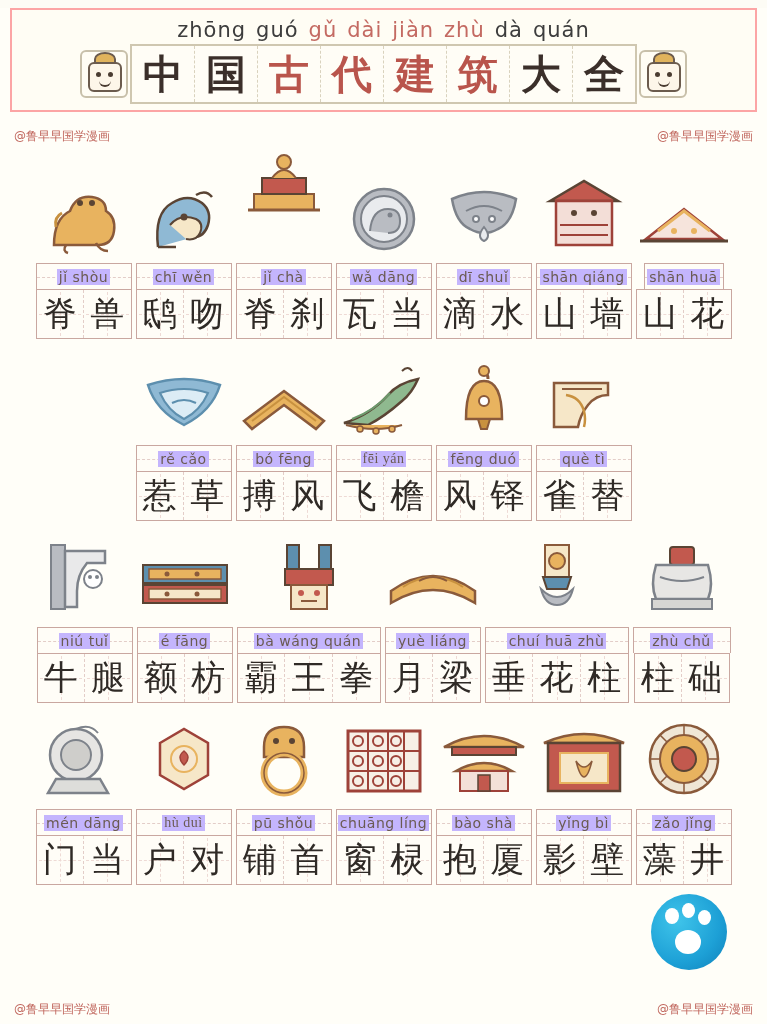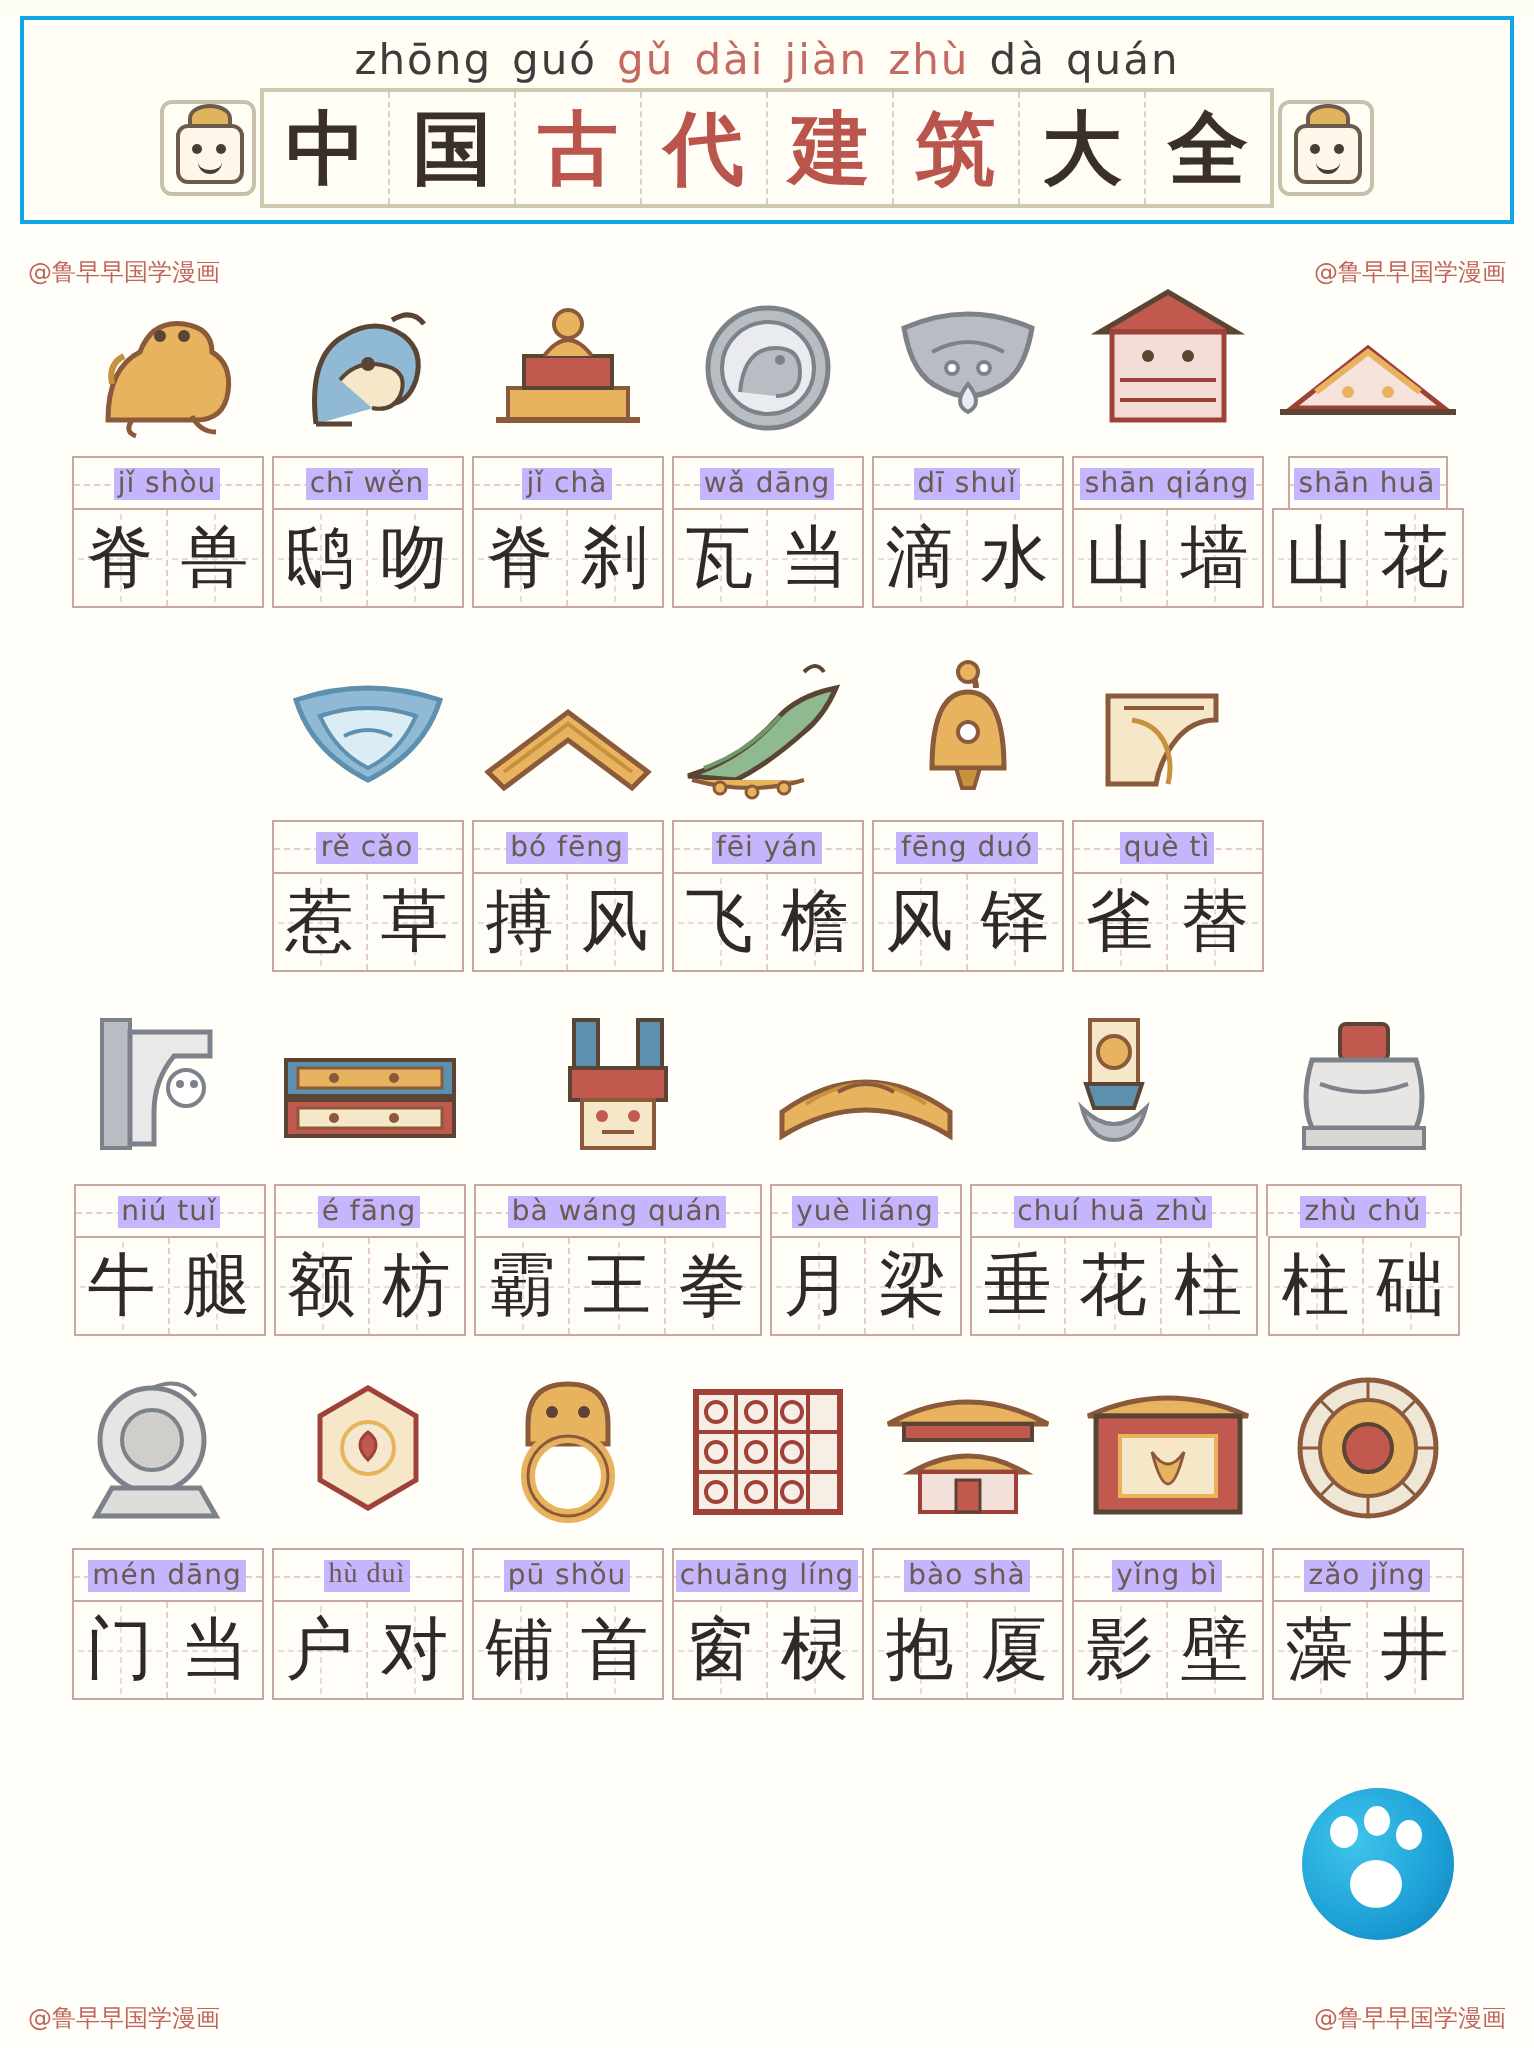--- a/index.html
+++ b/index.html
@@ -19,21 +19,21 @@
     width: 767px;
     height: 1024px;
     background: #fffef8;
     box-sizing: border-box;
   }
 
   
   .header {
     position: relative;
     margin: 8px 10px 0 10px;
-    border: 2px solid #0ea5e9;
+    border: 2px solid #fca5a5;
     background: #fffdf4;
     height: 104px;
     box-sizing: border-box;
   }
   .header-pinyin {
     text-align: center;
     font-size: 21px;
     letter-spacing: 1px;
     color: #4a4a4a;
     padding-top: 8px;
@@ -313,21 +313,21 @@
         <div class="item">
           <div class="art">
             <svg width="96" height="92" viewBox="0 0 96 92">
               <rect x="18" y="62" width="60" height="16" fill="#e8b35f" stroke="#8a5a3b" stroke-width="2"></rect>
         <rect x="26" y="46" width="44" height="16" fill="#c2594e" stroke="#5a4434" stroke-width="2"></rect>
         <path d="M36 46 q12-16 24 0" fill="#e8b35f" stroke="#8a5a3b" stroke-width="2"></path>
         <circle cx="48" cy="30" r="7" fill="#e8b35f" stroke="#8a5a3b" stroke-width="2"></circle>
         <path d="M12 78 h72" stroke="#8a5a3b" stroke-width="3"></path>
             </svg>
           </div>
-          <div class="cellbox pinyin-box" style="width: 96px; border-bottom: none;">
+          <div class="cellbox pinyin-box" style="width: 96px; border-bottom: none; margin-top: 35px;">
             <span>jǐ chà</span>
           </div>
           <div class="cellbox char-box" style="width: 96px;">
             <div class="char">
               <span>脊</span>
             </div>
             <div class="char">
               <span>刹</span>
             </div>
           </div>
@@ -465,21 +465,21 @@
             <svg width="96" height="92" viewBox="0 0 96 92">
               <path d="M8 74 q26-8 44-28 q10-12 30-16 q-6 14-16 22 q-18 16-34 24z" fill="#8fb98f" stroke="#5a4434" stroke-width="2.5"></path>
         <path d="M16 70 q22-8 38-26" stroke="#6d9a6d" stroke-width="2" fill="none"></path>
         <path d="M10 76 q30 8 56 0" fill="#e8b35f" stroke="#8a5a3b" stroke-width="2"></path>
         <circle cx="24" cy="80" r="3" fill="#e8b35f" stroke="#8a5a3b" stroke-width="1.5"></circle>
         <circle cx="40" cy="82" r="3" fill="#e8b35f" stroke="#8a5a3b" stroke-width="1.5"></circle>
         <circle cx="56" cy="80" r="3" fill="#e8b35f" stroke="#8a5a3b" stroke-width="1.5"></circle>
         <path d="M66 22 q6-6 10 0" stroke="#5a4434" stroke-width="2" fill="none"></path>
             </svg>
           </div>
-          <div class="cellbox pinyin-box" style="width: 96px; border-bottom: none;">
+          <div class="cellbox pinyin-box" style="width: 96px; border-bottom: none; font-family: Liberation Serif, serif;">
             <span>fēi yán</span>
           </div>
           <div class="cellbox char-box" style="width: 96px;">
             <div class="char">
               <span>飞</span>
             </div>
             <div class="char">
               <span>檐</span>
             </div>
           </div>

